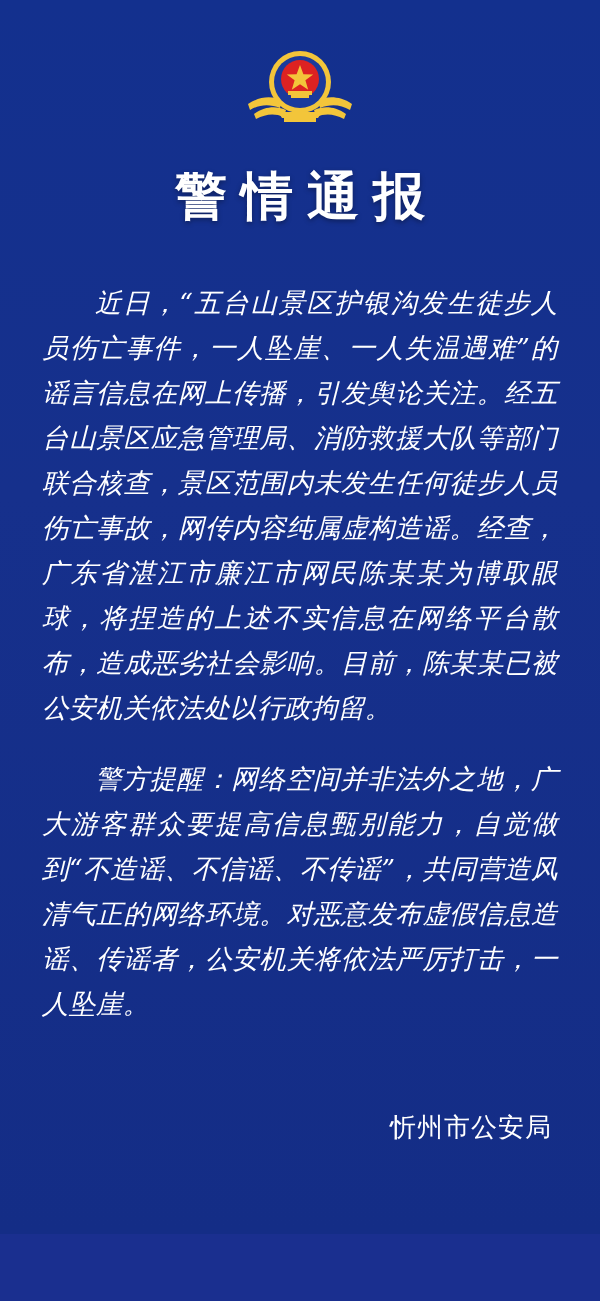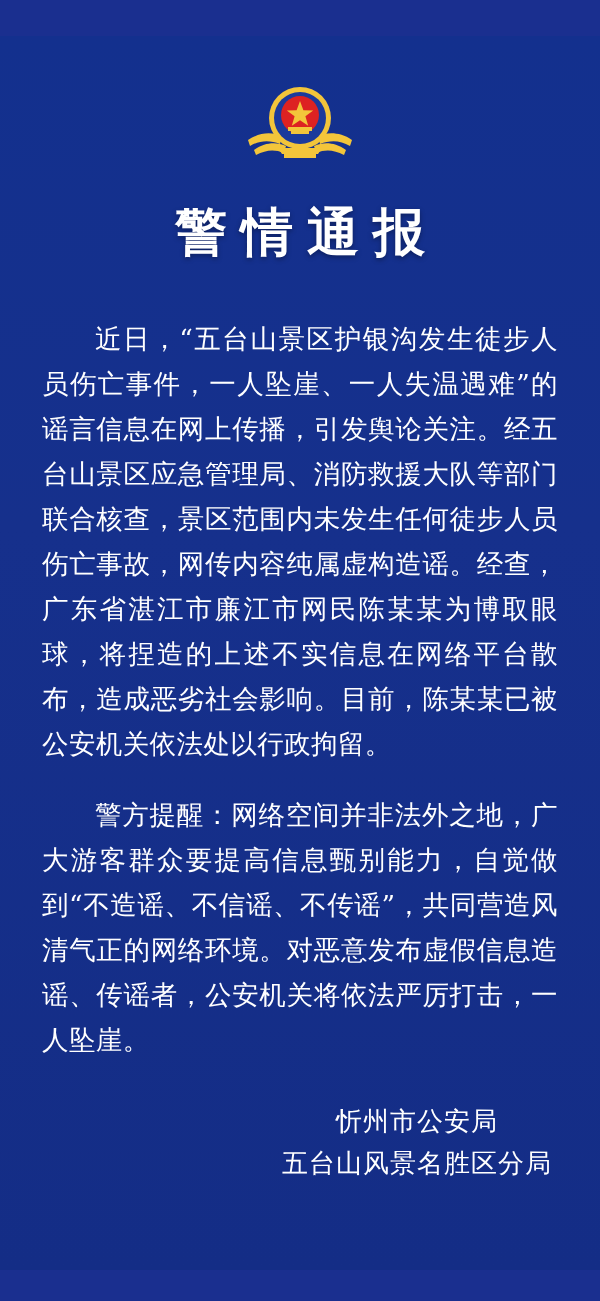--- a/index.html
+++ b/index.html
@@ -13,21 +13,20 @@
     font-family: "DejaVu Sans", sans-serif;
     overflow: hidden;
   }
   .poster {
     position: relative;
     width: 600px;
     height: 1234px;
     background: linear-gradient(180deg, #13308e 0%, #16308c 40%, #142d86 100%);
     box-sizing: border-box;
     padding: 0 42px;
-    margin-top: 36px;
   }
   
   .emblem-wrap {
     padding-top: 46px;
     display: flex;
     justify-content: center;
   }
   .emblem {
     width: 112px;
     height: 86px;
@@ -52,20 +51,21 @@
     font-family: "DejaVu Serif", serif;
     font-size: 26.5px;
     line-height: 45px;
     text-align: justify;
     text-justify: inter-ideograph;
     letter-spacing: 0.4px;
   }
   .body-copy p {
     margin: 0 0 26px 0;
     text-indent: 2em;
+    font-style: italic;
   }
   
   .signature {
     position: absolute;
     right: 48px;
     bottom: 86px;
     text-align: center;
     color: #ffffff;
     font-family: "DejaVu Serif", serif;
     font-size: 26px;
@@ -111,16 +111,15 @@
 
   <div class="title">警情通报</div>
 
   <div class="body-copy">
     <p>近日，“五台山景区护银沟发生徒步人员伤亡事件，一人坠崖、一人失温遇难”的谣言信息在网上传播，引发舆论关注。经五台山景区应急管理局、消防救援大队等部门联合核查，景区范围内未发生任何徒步人员伤亡事故，网传内容纯属虚构造谣。经查，广东省湛江市廉江市网民陈某某为博取眼球，将捏造的上述不实信息在网络平台散布，造成恶劣社会影响。目前，陈某某已被公安机关依法处以行政拘留。</p>
     <p>警方提醒：网络空间并非法外之地，广大游客群众要提高信息甄别能力，自觉做到“不造谣、不信谣、不传谣”，共同营造风清气正的网络环境。对恶意发布虚假信息造谣、传谣者，公安机关将依法严厉打击，一人坠崖。</p>
   </div>
 
   <div class="signature">
     <div>忻州市公安局</div>
-    <div>五台山风景名胜区分局</div>
   </div>
 
 </div>
 
 </body></html>

